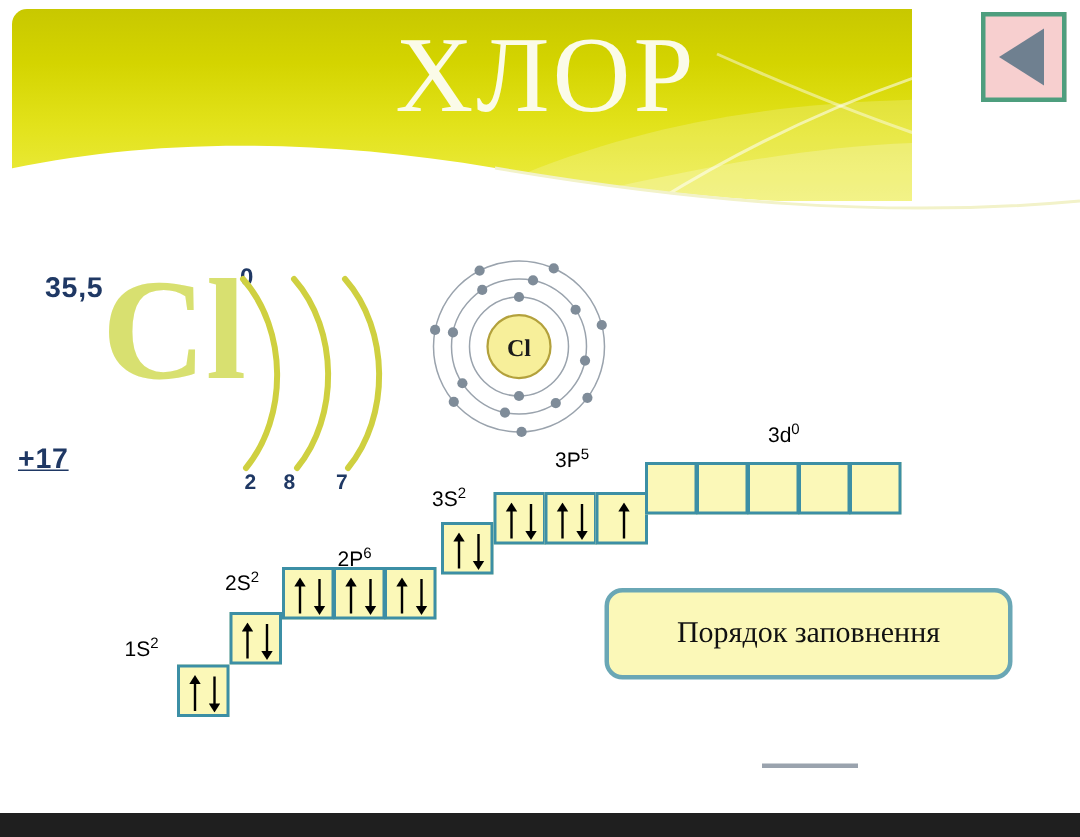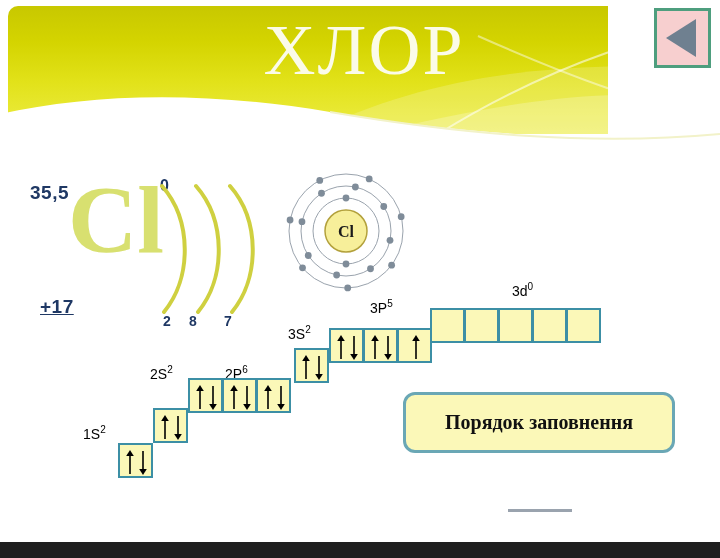--- a/index.html
+++ b/index.html
@@ -85,21 +85,21 @@
   
   .atom-num {
     position: absolute;
     color: #1f3864;
     font-weight: bold;
     font-size: 19px;
     letter-spacing: 0.5px;
     margin-top: 16px;
   }
   #mass-number  { left: 30px;  top: 166px; }
-  #charge-number{ left: 40px;  top: 280px; text-decoration: underline; }
+  #charge-number{ left: 12px;  top: 280px; text-decoration: underline; }
 
   #cl-symbol {
     position: absolute;
     left: 68px;
     top: 172px;
     font-family: "Liberation Serif", serif;
     font-size: 96px;
     line-height: 1;
     font-weight: bold;
     color: #d8e070;
@@ -183,21 +183,21 @@
     box-sizing: border-box;
     background: #fbf8b8;
     border: 3px solid #6aa7b5;
     border-radius: 12px;
     display: flex;
     align-items: center;
     justify-content: center;
   }
   #caption-text {
     font-family: "Liberation Serif", serif;
-    font-weight: bold;
+    font-weight: normal;
     font-size: 20px;
     color: #111111;
   }
 
   
   #bottom-line {
     position: absolute;
     left: 508px;
     top: 509px;
     width: 64px;
@@ -289,21 +289,21 @@
           <svg class="arrow left" viewBox="0 0 10 25">
        <line x1="5" y1="24" x2="5" y2="2" stroke="#000" stroke-width="1.6"></line>
        <polygon points="5,0 1.2,6 8.8,6" fill="#000"></polygon>
      </svg>
           <svg class="arrow right" viewBox="0 0 10 25">
        <line x1="5" y1="1" x2="5" y2="23" stroke="#000" stroke-width="1.6"></line>
        <polygon points="5,25 1.2,19 8.8,19" fill="#000"></polygon>
      </svg>
         </div>
       </div>
-      <div class="orb-label" style="left: 150px; top: 364px;"><span>2S</span><sup>2</sup></div>
+      <div class="orb-label" style="left: 150px; top: 380px;"><span>2S</span><sup>2</sup></div>
       <div class="orb-box" style="left: 153px; top: 408px;">
         <div class="orb-arrows">
           <svg class="arrow left" viewBox="0 0 10 25">
        <line x1="5" y1="24" x2="5" y2="2" stroke="#000" stroke-width="1.6"></line>
        <polygon points="5,0 1.2,6 8.8,6" fill="#000"></polygon>
      </svg>
           <svg class="arrow right" viewBox="0 0 10 25">
        <line x1="5" y1="1" x2="5" y2="23" stroke="#000" stroke-width="1.6"></line>
        <polygon points="5,25 1.2,19 8.8,19" fill="#000"></polygon>
      </svg>

